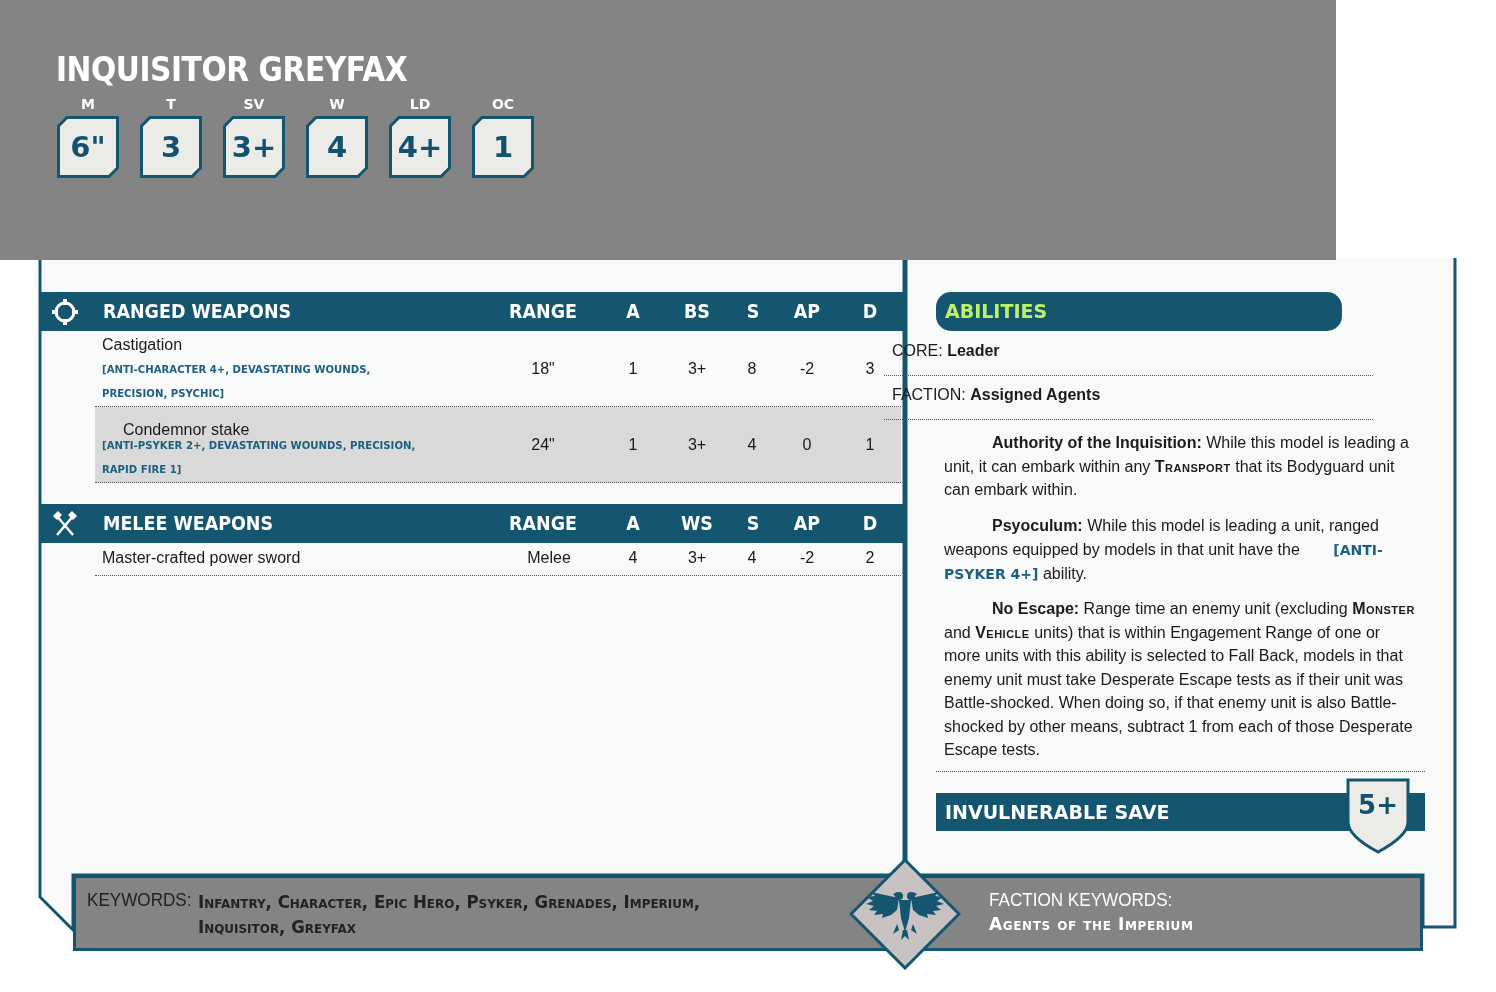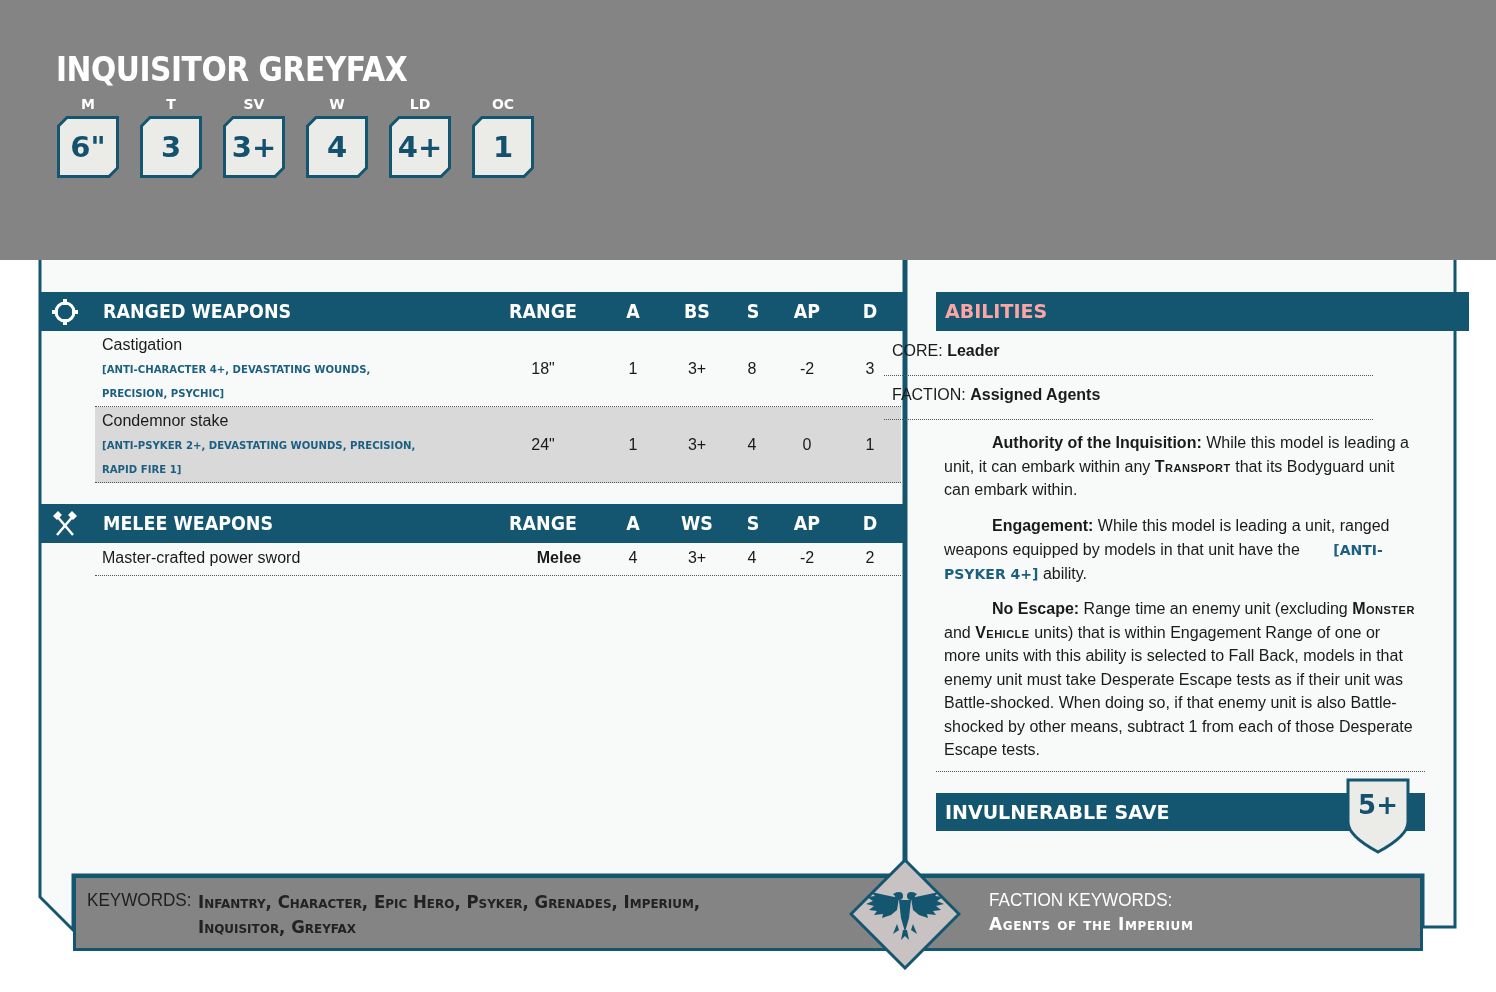--- a/index.html
+++ b/index.html
@@ -1,20 +1,20 @@
 <!DOCTYPE html>
 <html><head>
   <meta charset="utf-8">
   <style>
     * { box-sizing: border-box; margin: 0; padding: 0; }
     html, body { width: 1496px; height: 992px; background: #ffffff; overflow: hidden; }
     body { position: relative; font-family: "Liberation Sans", sans-serif; color: #1a1a1a; }
 
     
-    .header { position: absolute; left: 0; top: 0; width: 1496px; height: 260px; background: #848484; }
+    .header { position: absolute; left: 0; top: 0; width: 1336px; height: 260px; background: #848484; }
     .unit-name { position: absolute; left: 56px; top: 50px; font-family: "DejaVu Sans", sans-serif; font-weight: bold; font-size: 33px; color: #ffffff; letter-spacing: -0.5px; transform: scaleX(0.9); transform-origin: left center; }
     .stats { position: absolute; left: 57px; top: 94px; display: flex; gap: 21px; }
     .stat { width: 62px; display: flex; flex-direction: column; align-items: center; }
     .stat-label { font-family: "DejaVu Sans", sans-serif; font-weight: bold; font-size: 14px; color: #ffffff; height: 22px; line-height: 20px; }
     .stat-box { width: 62px; height: 62px; position: relative; }
     .stat-box svg { position: absolute; left: 0; top: 0; }
     .stat-value { position: absolute; left: 0; top: 0; width: 62px; height: 62px; display: flex; align-items: center; justify-content: center; font-family: "DejaVu Sans", sans-serif; font-weight: bold; font-size: 29px; color: #14516e; }
 
     
     .card { position: absolute; left: 0; top: 0; width: 1496px; height: 992px; pointer-events: none; }
@@ -25,21 +25,21 @@
     .wtable-header .title { left: 62px; text-align: left; transform-origin: left center; }
     .wtable-header .hicon { position: absolute; left: 10px; top: 6px; width: 28px; height: 28px; }
 
     .wrow { position: absolute; left: 95px; width: 806px; border-bottom: 1px dotted #555; }
     .wrow.alt { background: #d9d9d9; }
     .wrow .wname { position: absolute; left: 7px; font-size: 16px; color: #1a1a1a; }
     .wrow .wkw { position: absolute; left: 7px; font-family: "DejaVu Sans", sans-serif; font-weight: bold; font-size: 11px; color: #1c5f80; line-height: 24px; width: 350px; transform: scaleX(0.92); transform-origin: left top; }
     .wrow .cell { position: absolute; text-align: center; font-size: 16px; color: #1a1a1a; }
 
     
-    .ab-header { position: absolute; left: 936px; top: 292px; width: 533px; height: 39px; background: #14556f; color: #fca5a5; font-family: "DejaVu Sans", sans-serif; font-weight: bold; font-size: 19px; line-height: 39px; padding-left: 9px; }
+    .ab-header { position: absolute; left: 936px; top: 292px; width: 406px; height: 39px; background: #14556f; color: #bef264; font-family: "DejaVu Sans", sans-serif; font-weight: bold; font-size: 19px; line-height: 39px; padding-left: 9px; border-radius: 15px; }
     .ab-line { position: absolute; left: 884px; width: 489px; border-bottom: 1px dotted #555; font-size: 16px; padding-left: 8px; }
     .ab-text { position: absolute; left: 944px; width: 476px; font-size: 16px; line-height: 23.5px; color: #1a1a1a; }
     .ab-text b { font-weight: bold; margin-left: 48px; }
     .sc { font-weight: bold; font-variant: small-caps; letter-spacing: 0.5px; }
     .kw-blue { color: #1c5f80; font-weight: bold; font-family: "DejaVu Sans", sans-serif; font-size: 14px; margin-left: 29px; }
 
     .inv-bar { position: absolute; left: 936px; top: 793px; width: 489px; height: 38px; background: #14556f; color: #fff; font-family: "DejaVu Sans", sans-serif; font-weight: bold; font-size: 19px; line-height: 38px; padding-left: 9px; }
     .inv-shield { position: absolute; left: 1345px; top: 778px; width: 66px; height: 76px; }
     .inv-value { position: absolute; left: 1345px; top: 790px; width: 66px; text-align: center; font-family: "DejaVu Sans", sans-serif; font-weight: bold; font-size: 26px; color: #14516e; }
 
@@ -145,21 +145,21 @@
   <div class="wkw" style="top:27px;">[ANTI-CHARACTER 4+, DEVASTATING WOUNDS, PRECISION, PSYCHIC]</div>
   <div class="cell" style="left:408px;width:80px;top:29px;">18"</div>
   <div class="cell" style="left:523px;width:30px;top:29px;">1</div>
   <div class="cell" style="left:582px;width:40px;top:29px;">3+</div>
   <div class="cell" style="left:642px;width:30px;top:29px;">8</div>
   <div class="cell" style="left:692px;width:40px;top:29px;">-2</div>
   <div class="cell" style="left:760px;width:30px;top:29px;">3</div>
 </div>
 
 <div class="wrow alt" style="top:407px;height:76px;">
-  <div class="wname" style="top:5px;">Condemnor stake</div>
+  <div class="wname" style="top:14px;margin-left:21px;">Condemnor stake</div>
   <div class="wkw" style="top:27px;">[ANTI-PSYKER 2+, DEVASTATING WOUNDS, PRECISION, RAPID FIRE 1]</div>
   <div class="cell" style="left:408px;width:80px;top:29px;">24"</div>
   <div class="cell" style="left:523px;width:30px;top:29px;">1</div>
   <div class="cell" style="left:582px;width:40px;top:29px;">3+</div>
   <div class="cell" style="left:642px;width:30px;top:29px;">4</div>
   <div class="cell" style="left:692px;width:40px;top:29px;">0</div>
   <div class="cell" style="left:760px;width:30px;top:29px;">1</div>
 </div>
 
 <div class="wtable-header" style="top:504px;">
@@ -173,21 +173,21 @@
   <div class="col" style="left:462px;width:80px;">RANGE</div>
   <div class="col" style="left:577px;width:30px;">A</div>
   <div class="col" style="left:636px;width:40px;">WS</div>
   <div class="col" style="left:697px;width:30px;">S</div>
   <div class="col" style="left:746px;width:40px;">AP</div>
   <div class="col" style="left:814px;width:30px;">D</div>
 </div>
 
 <div class="wrow" style="top:543px;height:33px;">
   <div class="wname" style="top:6px;">Master-crafted power sword</div>
-  <div class="cell" style="left:424px;width:80px;top:6px;font-weight:bold;">Melee</div>
+  <div class="cell" style="left:414px;width:80px;top:6px;">Melee</div>
   <div class="cell" style="left:523px;width:30px;top:6px;">4</div>
   <div class="cell" style="left:582px;width:40px;top:6px;">3+</div>
   <div class="cell" style="left:642px;width:30px;top:6px;">4</div>
   <div class="cell" style="left:692px;width:40px;top:6px;">-2</div>
   <div class="cell" style="left:760px;width:30px;top:6px;">2</div>
 </div>
 
 <div class="ab-header">ABILITIES</div>
 
 <div class="ab-line" style="top:342px;height:34px;">
@@ -200,21 +200,21 @@
 </div>
 
 <div class="ab-text" style="top:431px;">
   <b>Authority of the Inquisition:</b>
   <span>While this model is leading a unit, it can embark within any</span>
   <span class="sc">Transport</span>
   <span>that its Bodyguard unit can embark within.</span>
 </div>
 
 <div class="ab-text" style="top:514px;">
-  <b>Engagement:</b>
+  <b>Psyoculum:</b>
   <span>While this model is leading a unit, ranged weapons equipped by models in that unit have the</span>
   <span class="kw-blue">[ANTI-PSYKER 4+]</span>
   <span>ability.</span>
 </div>
 
 <div class="ab-text" style="top:597px;">
   <b>No Escape:</b>
   <span>Range time an enemy unit (excluding</span>
   <span class="sc">Monster</span>
   <span>and</span>

